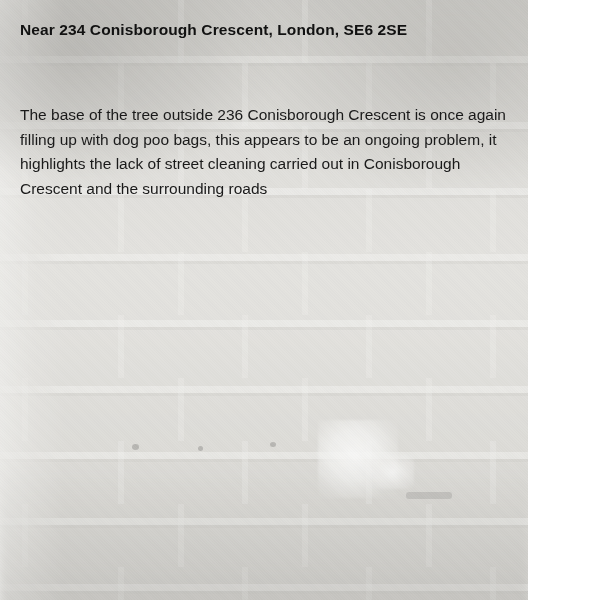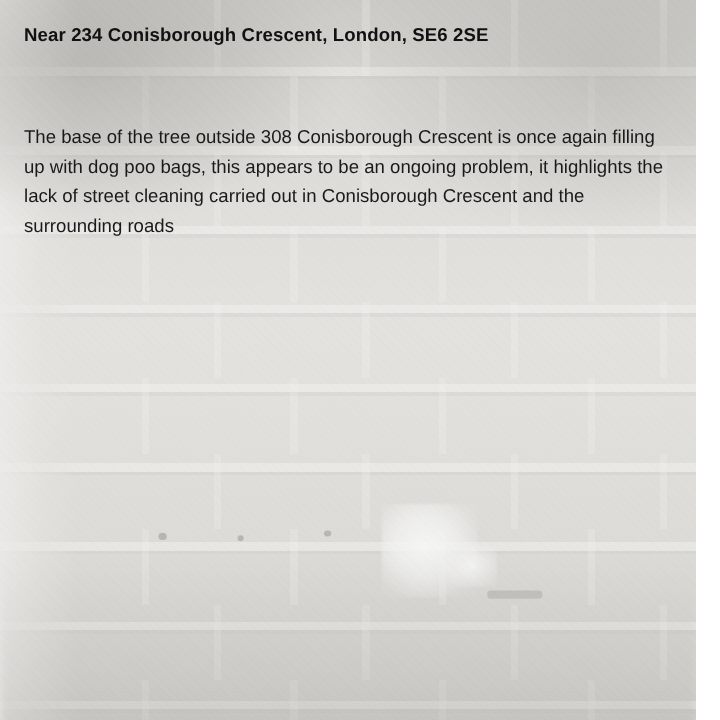--- a/index.html
+++ b/index.html
@@ -5,21 +5,21 @@
   html, body {
     margin: 0;
     padding: 0;
     background: #ffffff;
   }
   body {
     font-family: "Liberation Sans", sans-serif;
   }
   #report-card {
     position: relative;
-    width: 580px;
+    width: 528px;
     height: 600px;
     overflow: hidden;
     background: #f0abfc;
   }
   
   .photo-layer {
     position: absolute;
     inset: 0;
     background:
       
@@ -204,16 +204,16 @@
   <div class="speck" style="left:132px; top:444px; width:7px; height:6px;"></div>
   <div class="speck" style="left:198px; top:446px; width:5px; height:5px;"></div>
   <div class="speck" style="left:270px; top:442px; width:6px; height:5px;"></div>
   <div class="speck" style="left:406px; top:492px; width:46px; height:7px; border-radius:3px; background:rgba(90,88,84,0.40);"></div>
   <div class="shadow-bottom"></div>
   <div class="grain"></div>
   <div class="wash"></div>
 
   <div class="text-overlay">
     <div class="location-title">Near 234 Conisborough Crescent, London, SE6 2SE</div>
-    <div class="report-body">The base of the tree outside 308 Conisborough Crescent is once again filling up with dog poo bags, this appears to be an ongoing problem, it highlights the lack of street cleaning carried out in Conisborough Crescent and the surrounding roads</div>
+    <div class="report-body">The base of the tree outside 236 Conisborough Crescent is once again filling up with dog poo bags, this appears to be an ongoing problem, it highlights the lack of street cleaning carried out in Conisborough Crescent and the surrounding roads</div>
   </div>
 
 </div>
 
 </body></html>

